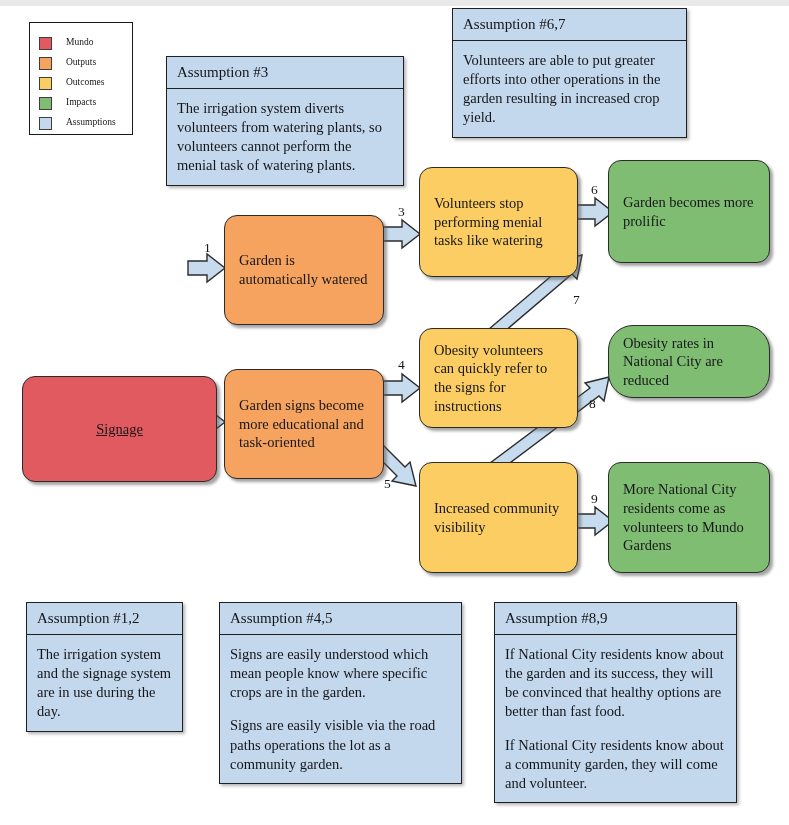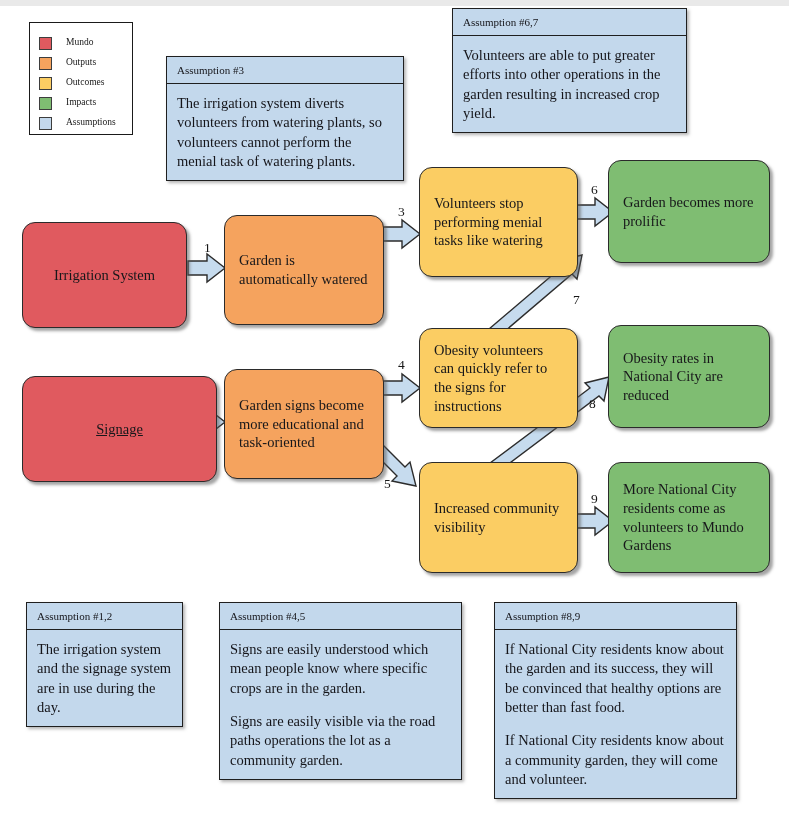--- a/index.html
+++ b/index.html
@@ -78,21 +78,21 @@
   
   .assumption {
     position: absolute;
     background: #c3d8ec;
     border: 1.5px solid #1f1f1f;
     box-shadow: 2px 2px 3px rgba(110,110,110,0.5);
   }
   .assumption-title {
     border-bottom: 1.5px solid #1f1f1f;
     padding: 7px 9px 7px 10px;
-    font-size: 11px;
+    font-size: 15px;
     line-height: 1.1;
     color: #15151a;
   }
   .assumption-body {
     padding: 10px 10px 9px 10px;
     font-size: 14.5px;
     line-height: 1.33;
     color: #15151a;
   }
   .assumption-body p { margin: 0; }
@@ -189,23 +189,20 @@
   <span class="arrow-label" style="left:204px; top:241px;">1</span>
   <span class="arrow-label" style="left:204px; top:395px;">2</span>
   <span class="arrow-label" style="left:398px; top:205px;">3</span>
   <span class="arrow-label" style="left:398px; top:358px;">4</span>
   <span class="arrow-label" style="left:384px; top:477px;">5</span>
   <span class="arrow-label" style="left:591px; top:183px;">6</span>
   <span class="arrow-label" style="left:573px; top:293px;">7</span>
   <span class="arrow-label" style="left:589px; top:397px;">8</span>
   <span class="arrow-label" style="left:591px; top:492px;">9</span>
 
-  <div class="node n-input center" style="left:22px; top:222px; width:165px; height:106px;">
-    <span class="node-text">Irrigation System</span>
-  </div>
   <div class="node n-input center" style="left:22px; top:376px; width:195px; height:106px;text-decoration:underline;">
     <span class="node-text">Signage</span>
   </div>
 
   <div class="node n-output" style="left:224px; top:215px; width:160px; height:110px;">
     <span class="node-text">Garden is automatically watered</span>
   </div>
   <div class="node n-output" style="left:224px; top:369px; width:160px; height:110px;">
     <span class="node-text">Garden signs become more educational and task-oriented</span>
   </div>
@@ -216,21 +213,21 @@
   <div class="node n-outcome" style="left:419px; top:328px; width:159px; height:100px;">
     <span class="node-text">Obesity volunteers can quickly refer to the signs for instructions</span>
   </div>
   <div class="node n-outcome" style="left:419px; top:462px; width:159px; height:111px;">
     <span class="node-text">Increased community visibility</span>
   </div>
 
   <div class="node n-impact" style="left:608px; top:160px; width:162px; height:103px;justify-content:flex-end;">
     <span class="node-text">Garden becomes more prolific</span>
   </div>
-  <div class="node n-impact" style="left:608px; top:325px; width:162px; height:103px;">
+  <div class="node n-impact" style="left:608px; top:325px; width:162px; height:73px;border-radius:25px;">
     <span class="node-text">Obesity rates in National City are reduced</span>
   </div>
   <div class="node n-impact" style="left:608px; top:462px; width:162px; height:111px;">
     <span class="node-text">More National City residents come as volunteers to Mundo Gardens</span>
   </div>
 
   <div class="assumption" style="left:26px; top:602px; width:157px;">
     <div class="assumption-title">Assumption #1,2</div>
     <div class="assumption-body">
       <p>The irrigation system and the signage system are in use during the day.</p>

